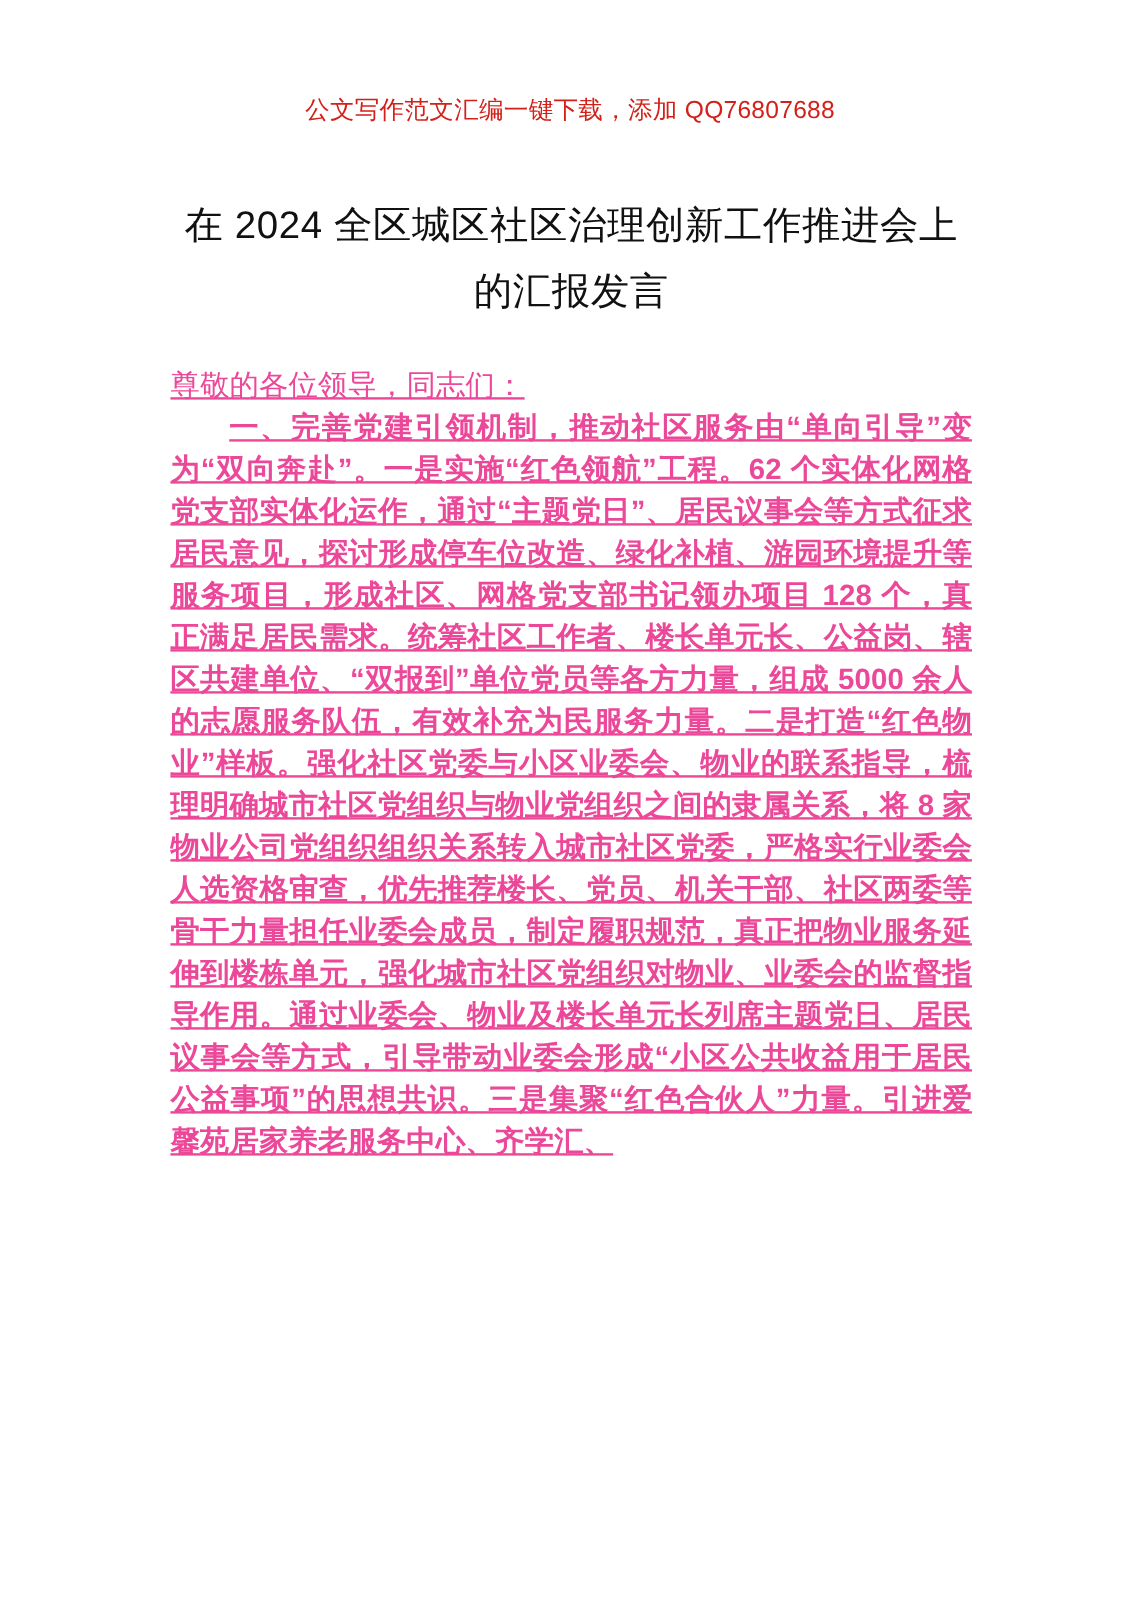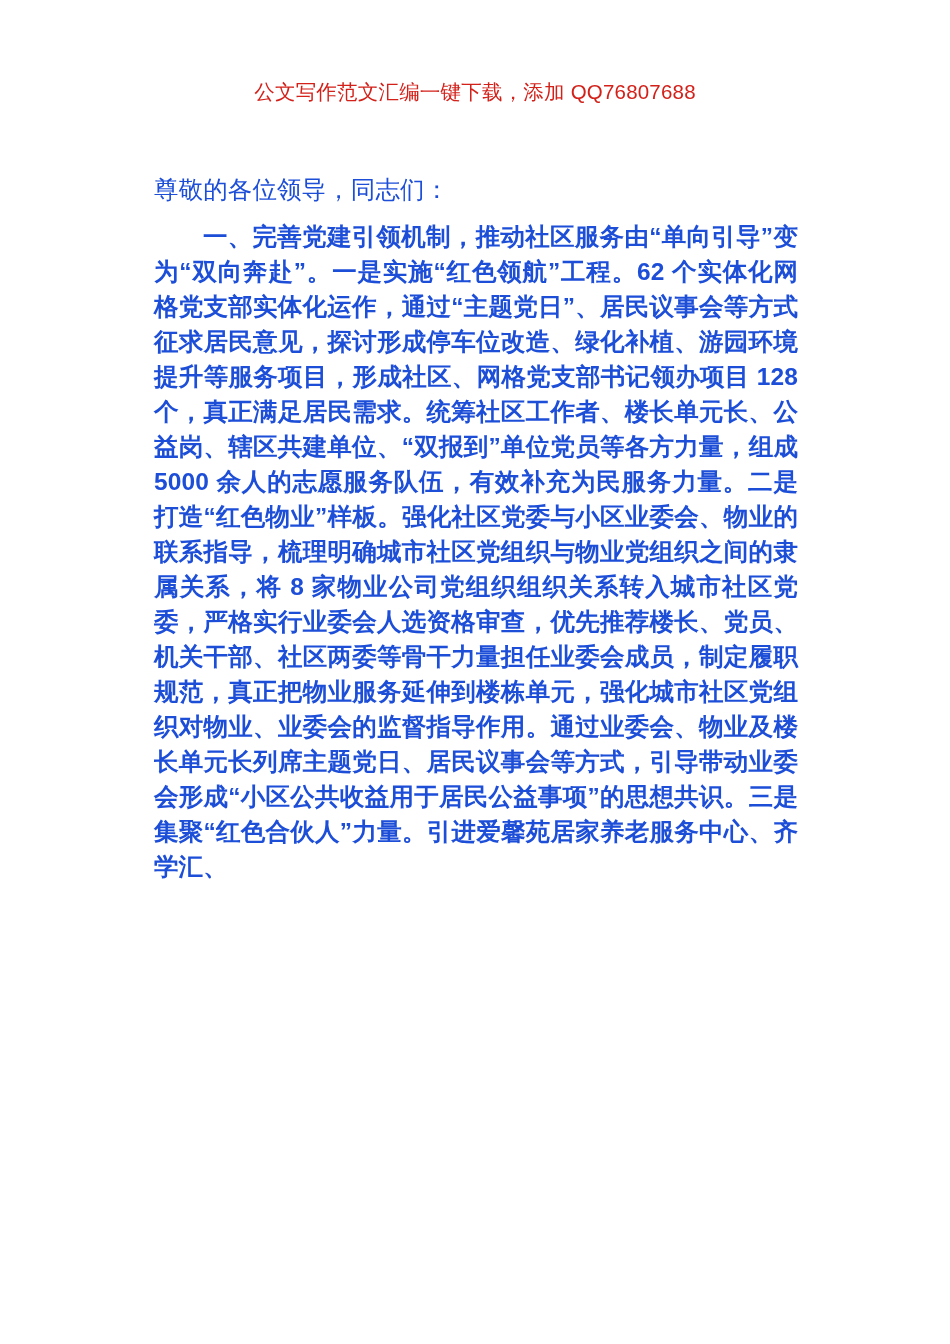--- a/index.html
+++ b/index.html
@@ -41,26 +41,27 @@
     text-align: center;
     color: #111111;
     font-weight: normal;
     font-family: "Liberation Sans", "DejaVu Sans", sans-serif;
     margin: 0 0 34px 0;
     letter-spacing: 0.5px;
   }
   .para {
     font-size: 24.5px;
     line-height: 35px;
-    color: #1d4ed8;
+    color: #ec4899;
     text-align: justify;
     text-justify: inter-ideograph;
-    margin: 12px;
+    margin: 0;
     font-family: "Liberation Sans", "DejaVu Sans", sans-serif;
     letter-spacing: 0.1px;
+    text-decoration: underline;
   }
   .para.salutation {
     text-indent: 0;
   }
   .para.indent {
     text-indent: 2em;
   }
   .para.bold-body {
     font-weight: bold;
     letter-spacing: 0.1px;
@@ -68,20 +69,21 @@
 </style>
 </head>
 <body>
 
 <div class="page">
 
   <div class="watermark-banner">公文写作范文汇编一键下载，添加 QQ76807688</div>
 
   <div class="doc-body">
 
+    <h1 class="doc-title">在 2024 全区城区社区治理创新工作推进会上的汇报发言</h1>
 
     <p class="para salutation">尊敬的各位领导，同志们：</p>
 
 
     <p class="para indent bold-body">一、完善党建引领机制，推动社区服务由“单向引导”变为“双向奔赴”。一是实施“红色领航”工程。62 个实体化网格党支部实体化运作，通过“主题党日”、居民议事会等方式征求居民意见，探讨形成停车位改造、绿化补植、游园环境提升等服务项目，形成社区、网格党支部书记领办项目 128 个，真正满足居民需求。统筹社区工作者、楼长单元长、公益岗、辖区共建单位、“双报到”单位党员等各方力量，组成 5000 余人的志愿服务队伍，有效补充为民服务力量。二是打造“红色物业”样板。强化社区党委与小区业委会、物业的联系指导，梳理明确城市社区党组织与物业党组织之间的隶属关系，将 8 家物业公司党组织组织关系转入城市社区党委，严格实行业委会人选资格审查，优先推荐楼长、党员、机关干部、社区两委等骨干力量担任业委会成员，制定履职规范，真正把物业服务延伸到楼栋单元，强化城市社区党组织对物业、业委会的监督指导作用。通过业委会、物业及楼长单元长列席主题党日、居民议事会等方式，引导带动业委会形成“小区公共收益用于居民公益事项”的思想共识。三是集聚“红色合伙人”力量。引进爱馨苑居家养老服务中心、齐学汇、</p>
 
   </div>
 
 </div>
 

